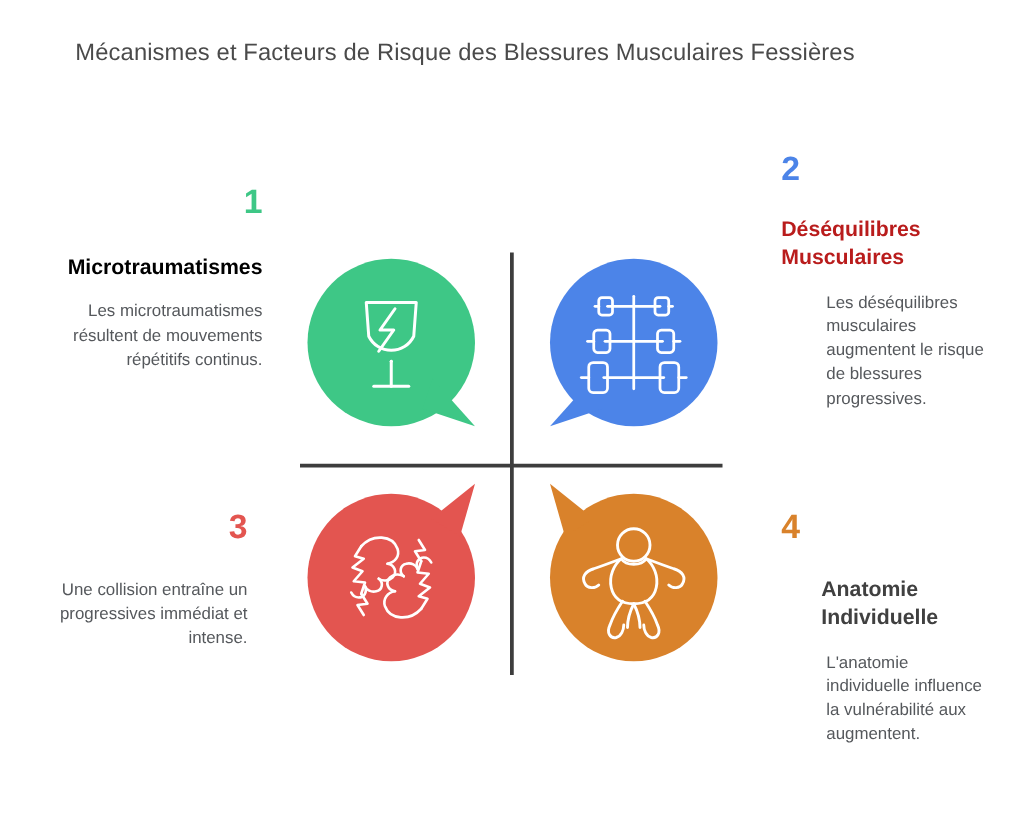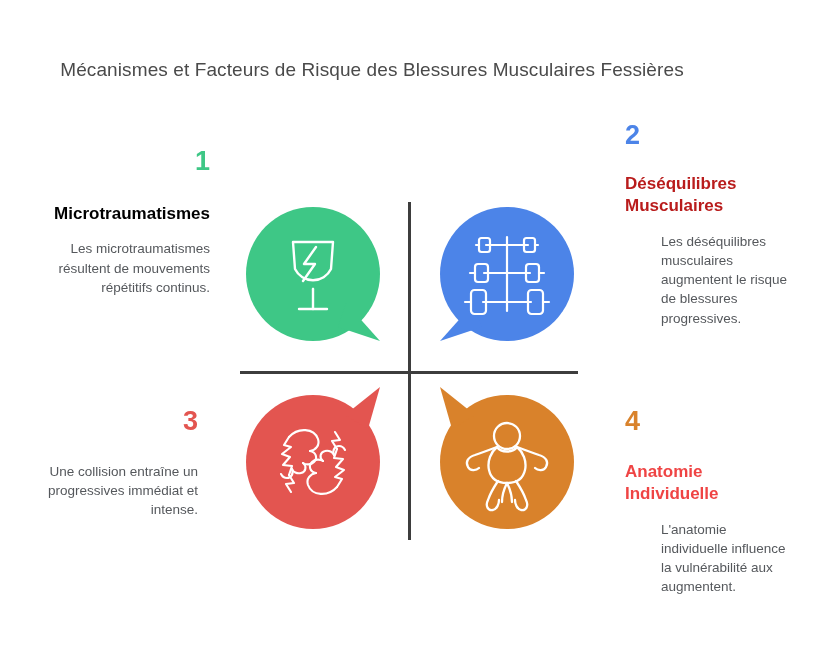--- a/index.html
+++ b/index.html
@@ -15,21 +15,21 @@
   }
   .canvas {
     position: relative;
     width: 818px;
     height: 650px;
   }
 
   
   .title {
     position: absolute;
-    top: 59px;
+    top: 32px;
     left: 0;
     width: 744px;
     text-align: center;
     font-size: 19px;
     font-weight: 400;
     color: #4a4a4a;
     letter-spacing: 0.1px;
   }
 
   
@@ -117,21 +117,21 @@
   .block-3 .heading { color: #e35550; }
 
   
   .block-4 {
     left: 625px;
     top: 408px;
     width: 172px;
     text-align: left;
   }
   .block-4 .num { color: #d9822b; margin-bottom: 26px; }
-  .block-4 .heading { color: #ef4444; }
+  .block-4 .heading { color: #404040; margin-left: 32px; }
 </style>
 </head>
 <body>
 
 <div class="canvas">
 
   <div class="title">Mécanismes et Facteurs de Risque des Blessures Musculaires Fessières</div>
 
   <div class="v-divider"></div>
   <div class="h-divider"></div>

